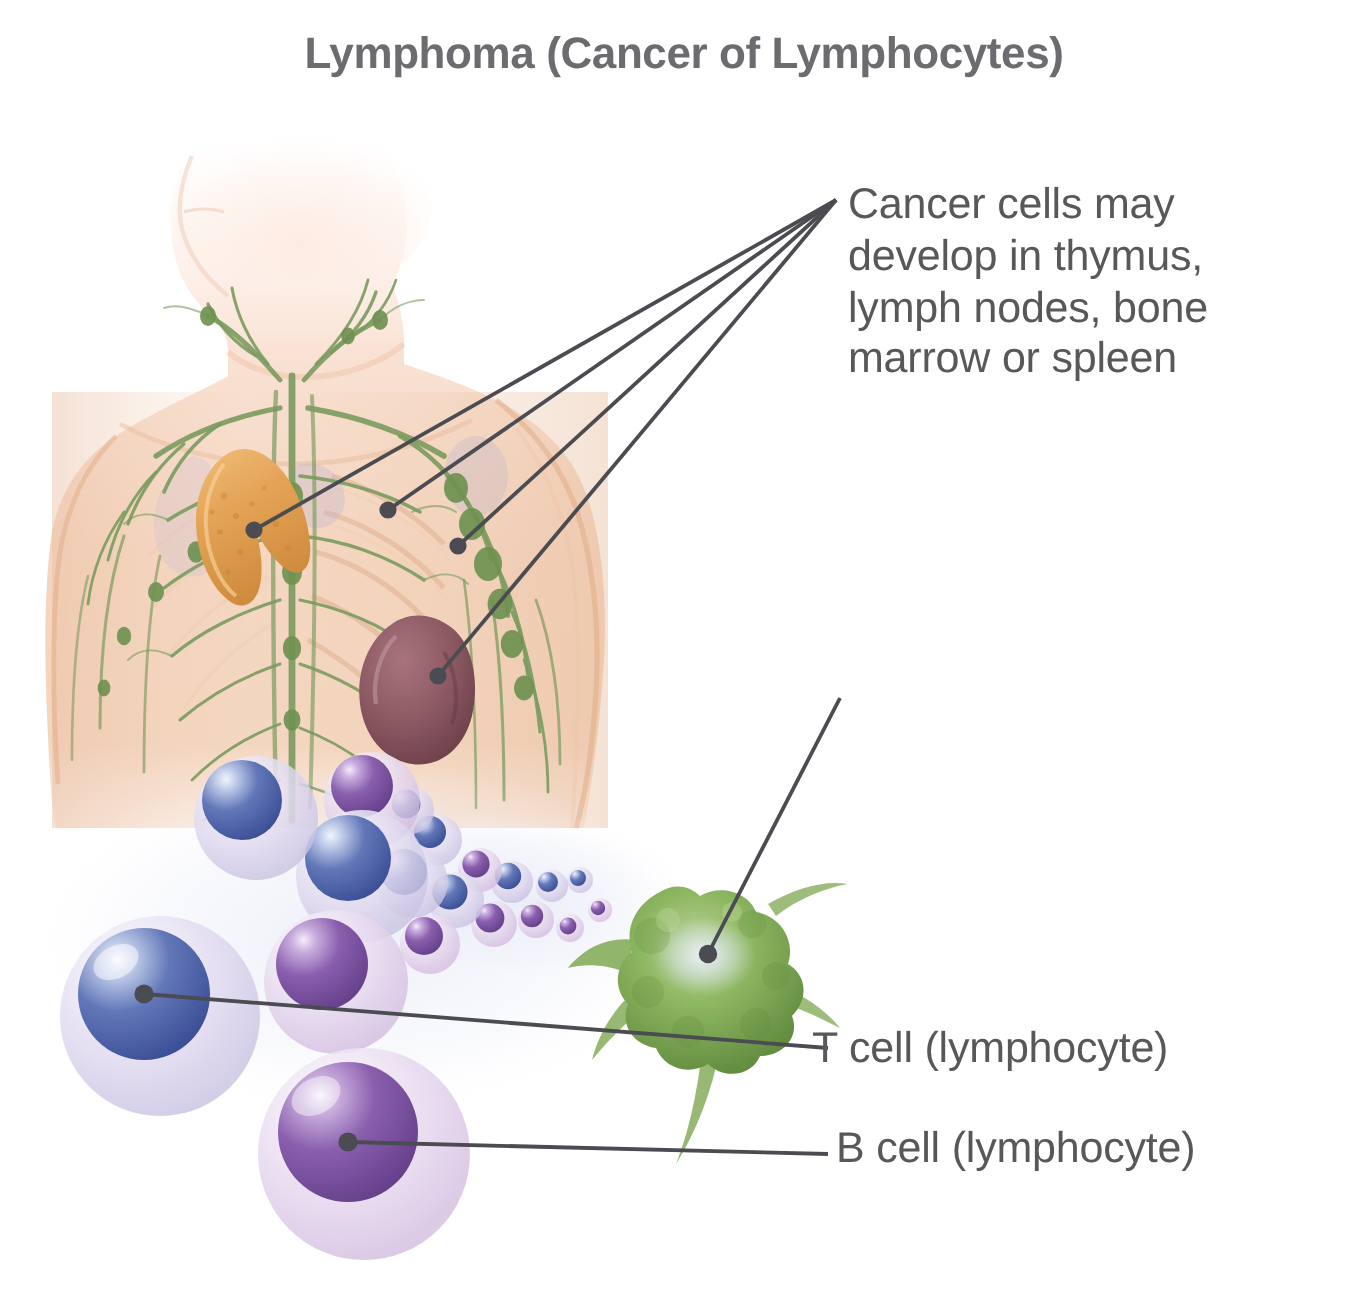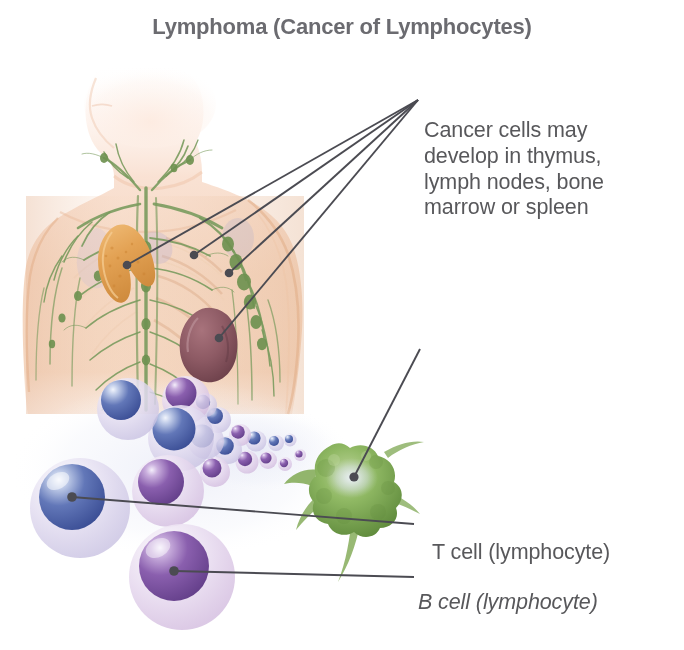--- a/index.html
+++ b/index.html
@@ -30,26 +30,25 @@
     letter-spacing: -0.2px;
   }
   .callout {
     position: absolute;
     color: #58585b;
     font-size: 21.5px;
     line-height: 1.2;
     font-weight: 400;
     letter-spacing: -0.1px;
     white-space: pre-line;
-    margin-top: 28px;
   }
   #label-organs { left: 424px; top: 90px; }
   #label-tumor  { left: 424px; top: 340px; }
-  #label-tcell  { left: 432px; top: 512px; }
-  #label-bcell  { left: 418px; top: 562px; font-style: italic; }
+  #label-tcell  { left: 406px; top: 512px; }
+  #label-bcell  { left: 418px; top: 562px; }
   svg { display: block; }
 </style>
 </head>
 <body>
 
 <div id="figure">
 
   <div class="fig-title">Lymphoma (Cancer of Lymphocytes)</div>
 
   <svg width="684" height="650" viewBox="0 0 684 650" style="position:absolute;left:0;top:0;">

